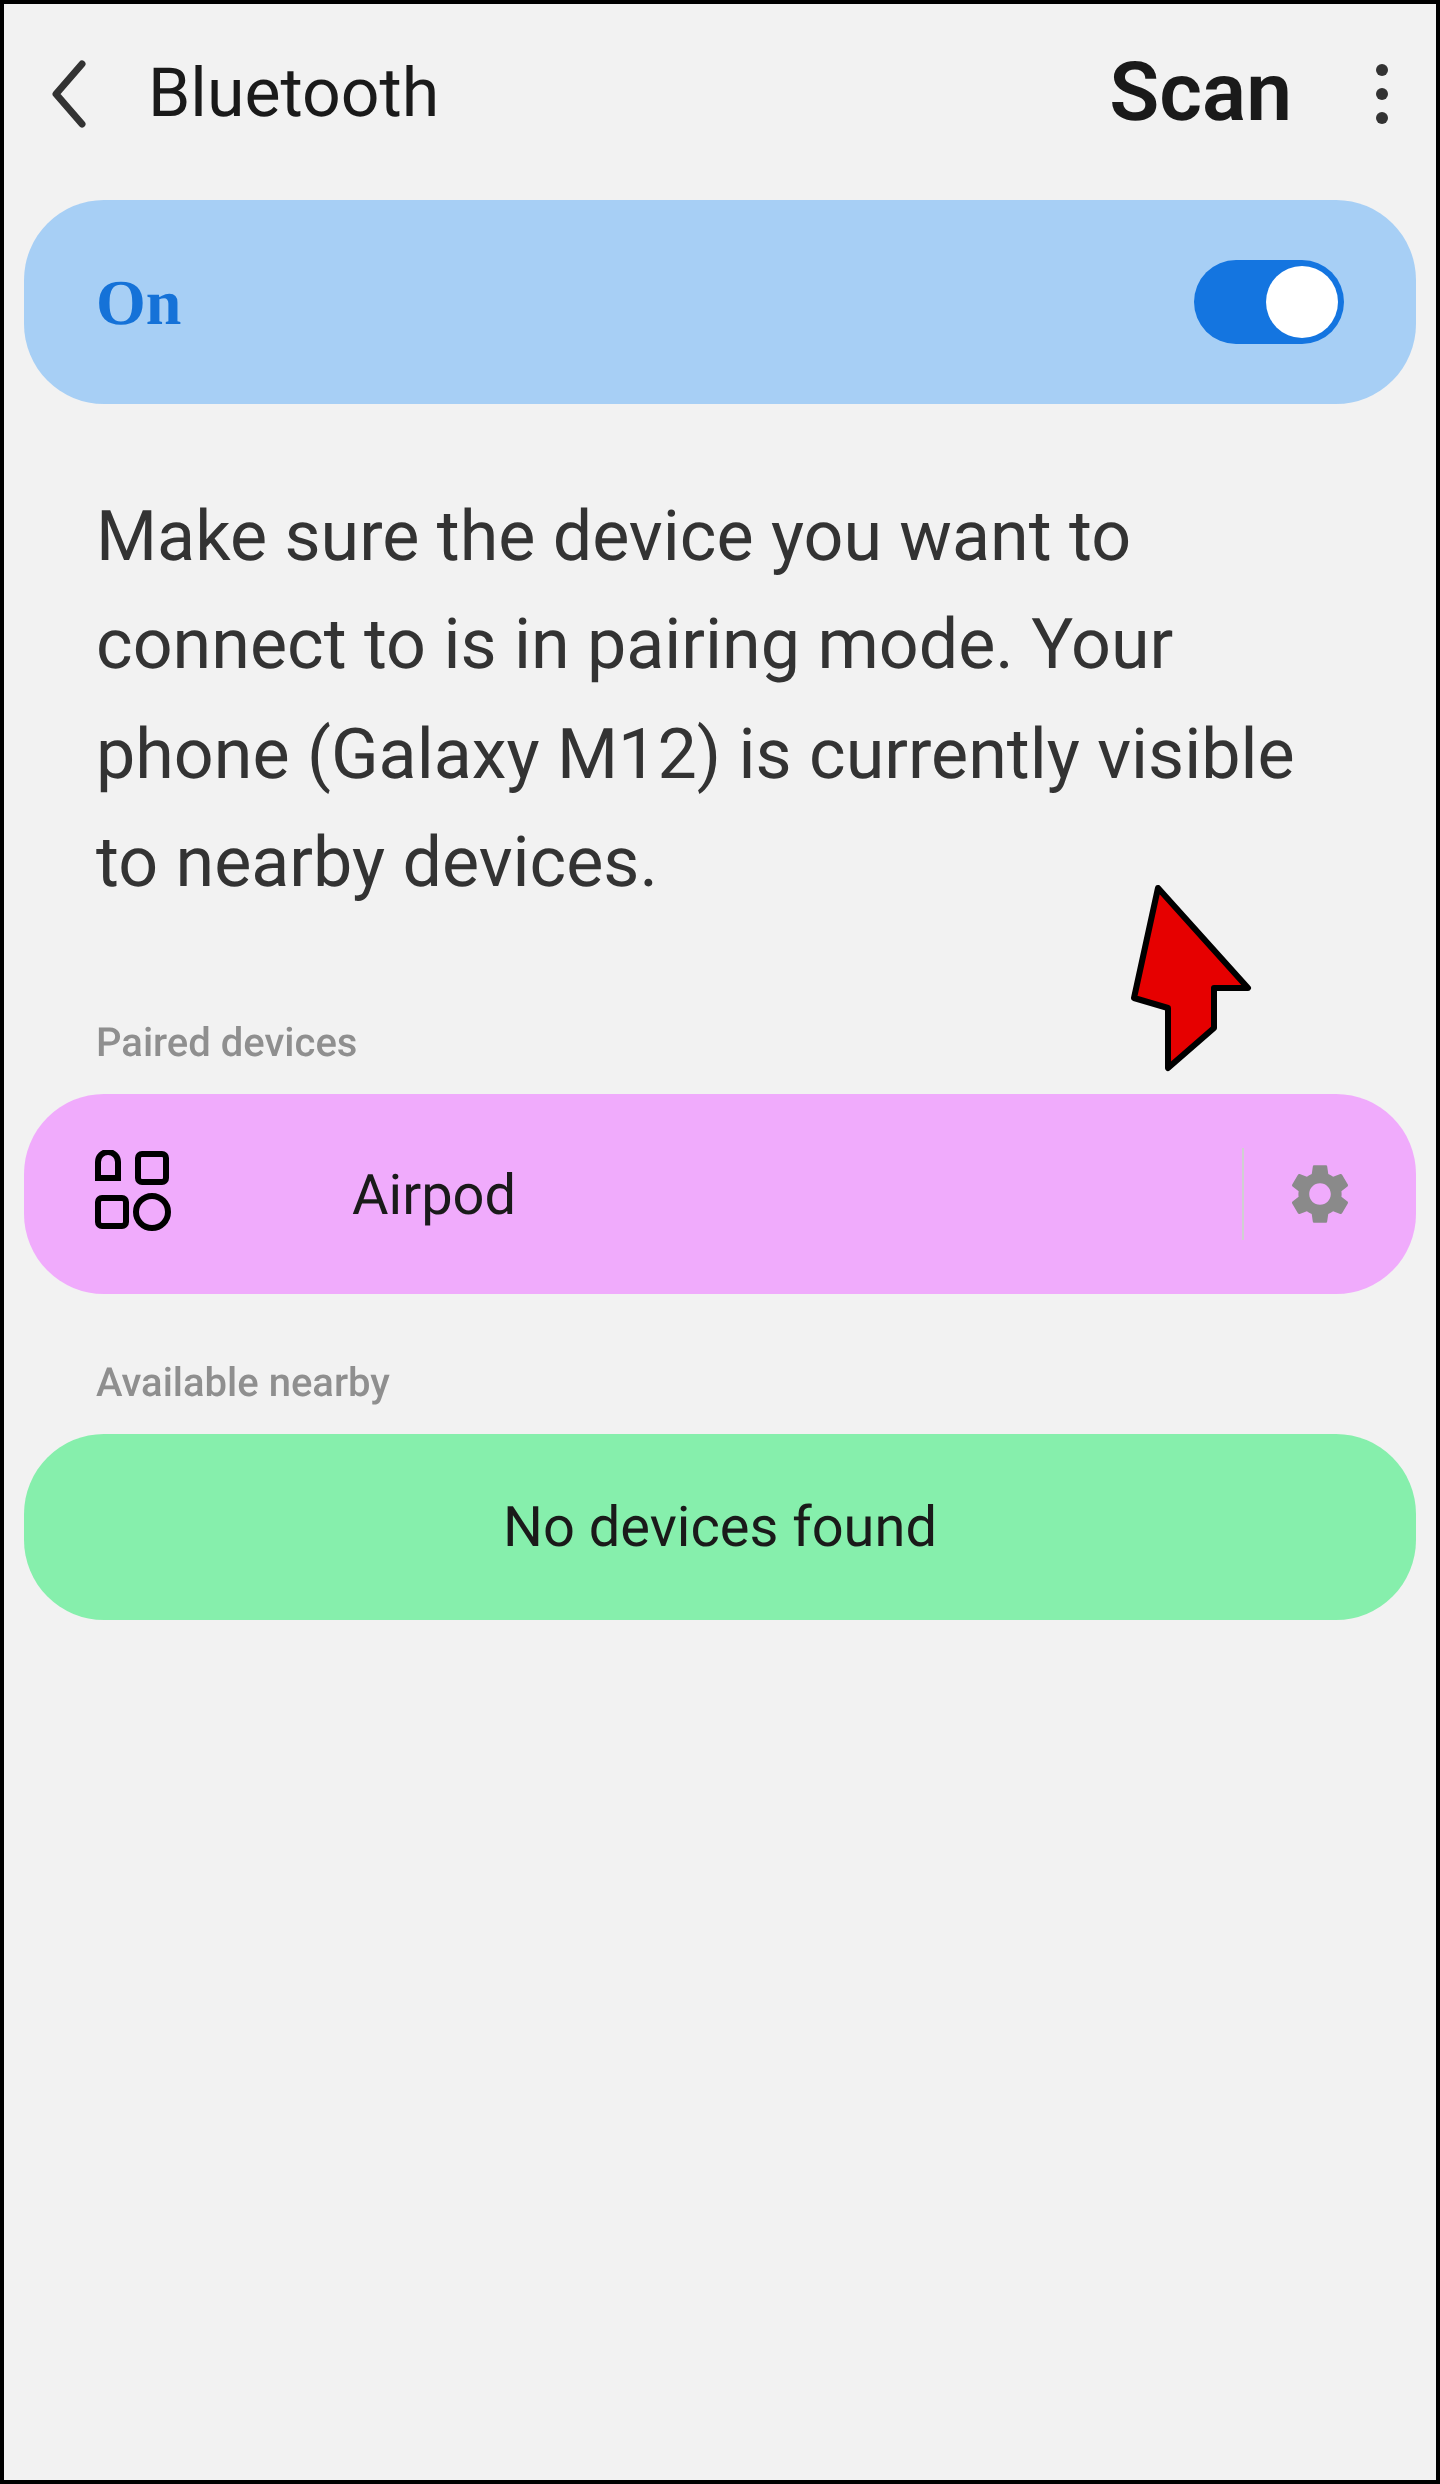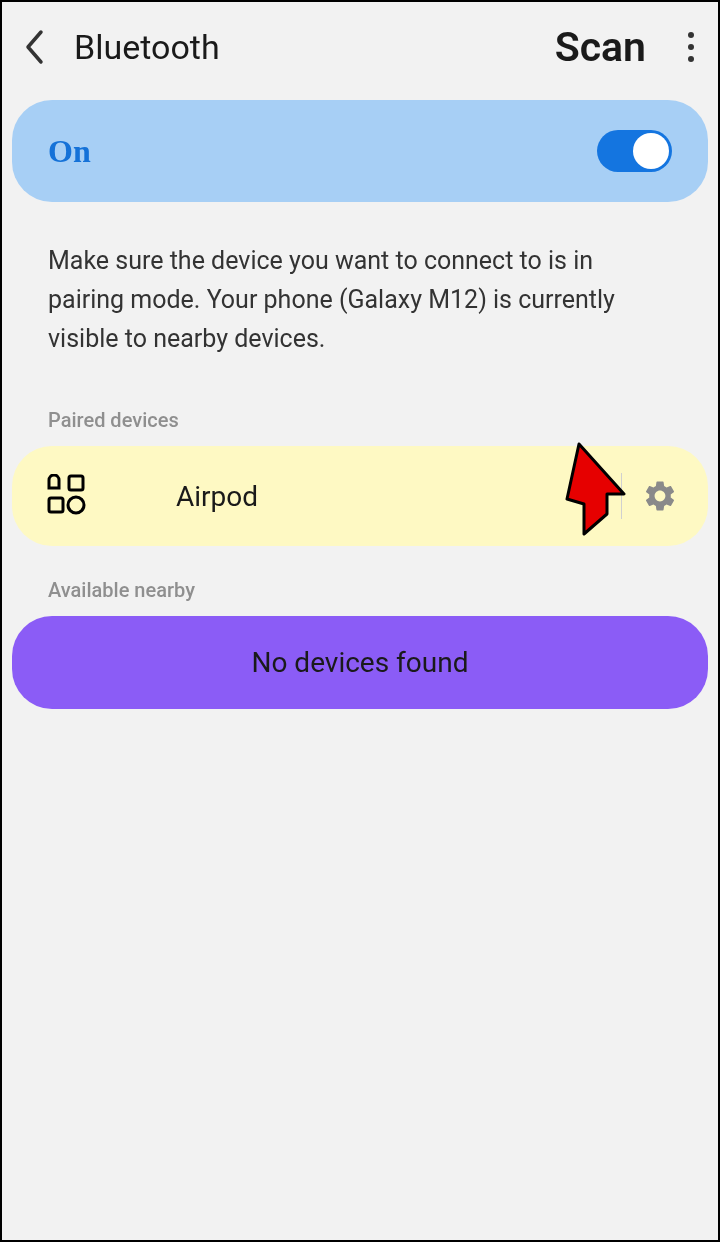--- a/index.html
+++ b/index.html
@@ -75,32 +75,32 @@
       width: 36px;
       height: 36px;
       background: #fff;
       border-radius: 50%;
       position: absolute;
       top: 3px;
       right: 3px;
     }
     .description {
       padding: 40px 46px 30px 46px;
-      font-size: 25px;
+      font-size: 35px;
       color: #333;
       line-height: 1.55;
     }
     .section-label {
       padding: 20px 46px 14px 46px;
       font-size: 20px;
       color: #8f8f8f;
       font-weight: 500;
     }
     .device-card {
-      background: #fef9c3;
+      background: #f0abfc;
       border-radius: 40px;
       margin: 0 10px;
       padding: 24px 28px;
       display: flex;
       align-items: center;
       height: 100px;
     }
     .device-icon {
       width: 48px;
       height: 48px;
@@ -123,21 +123,21 @@
     }
     .gear-btn {
       width: 40px;
       height: 40px;
       display: flex;
       align-items: center;
       justify-content: center;
       cursor: pointer;
     }
     .empty-card {
-      background: #8b5cf6;
+      background: #86efac;
       border-radius: 40px;
       margin: 0 10px;
       padding: 30px;
       text-align: center;
       font-size: 28px;
       color: #1a1a1a;
     }
     .arrow {
       position: absolute;
       top: 437px;

